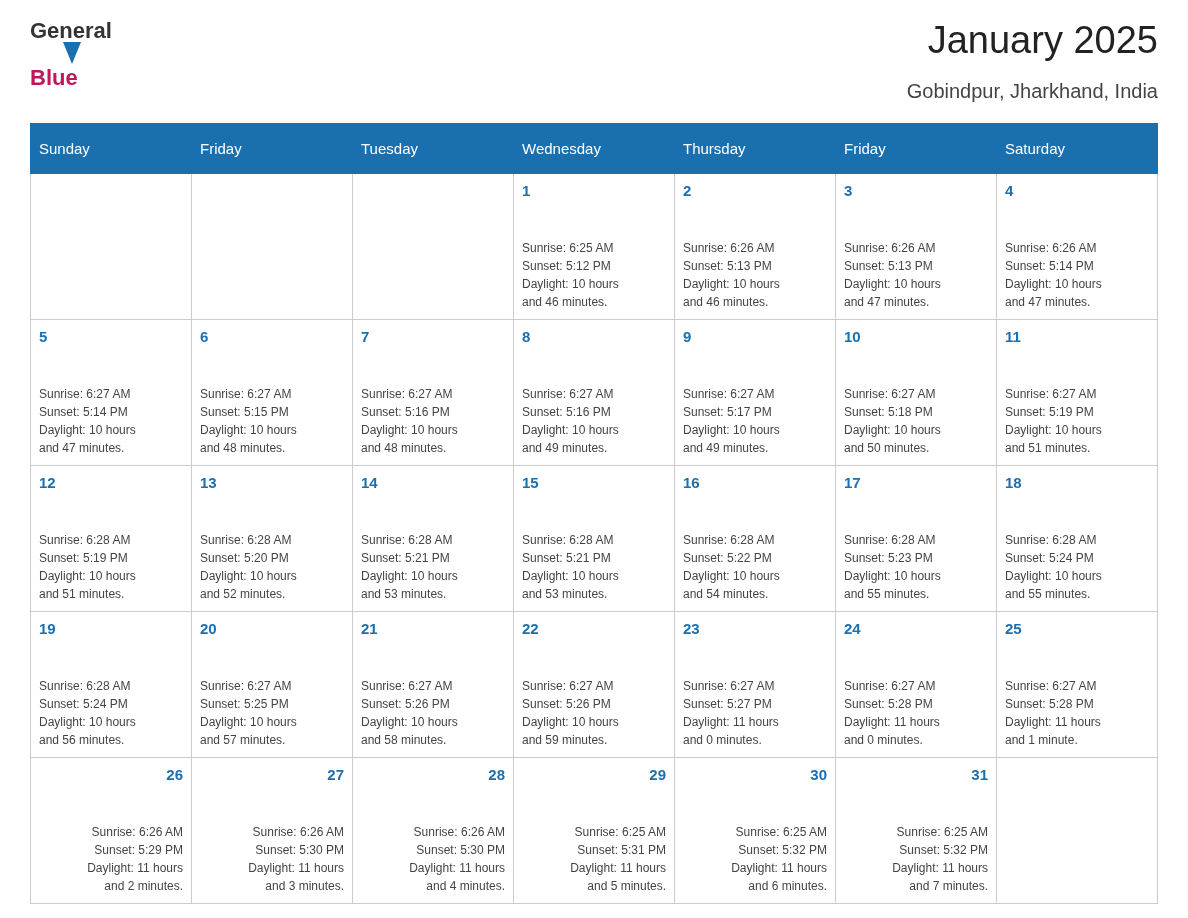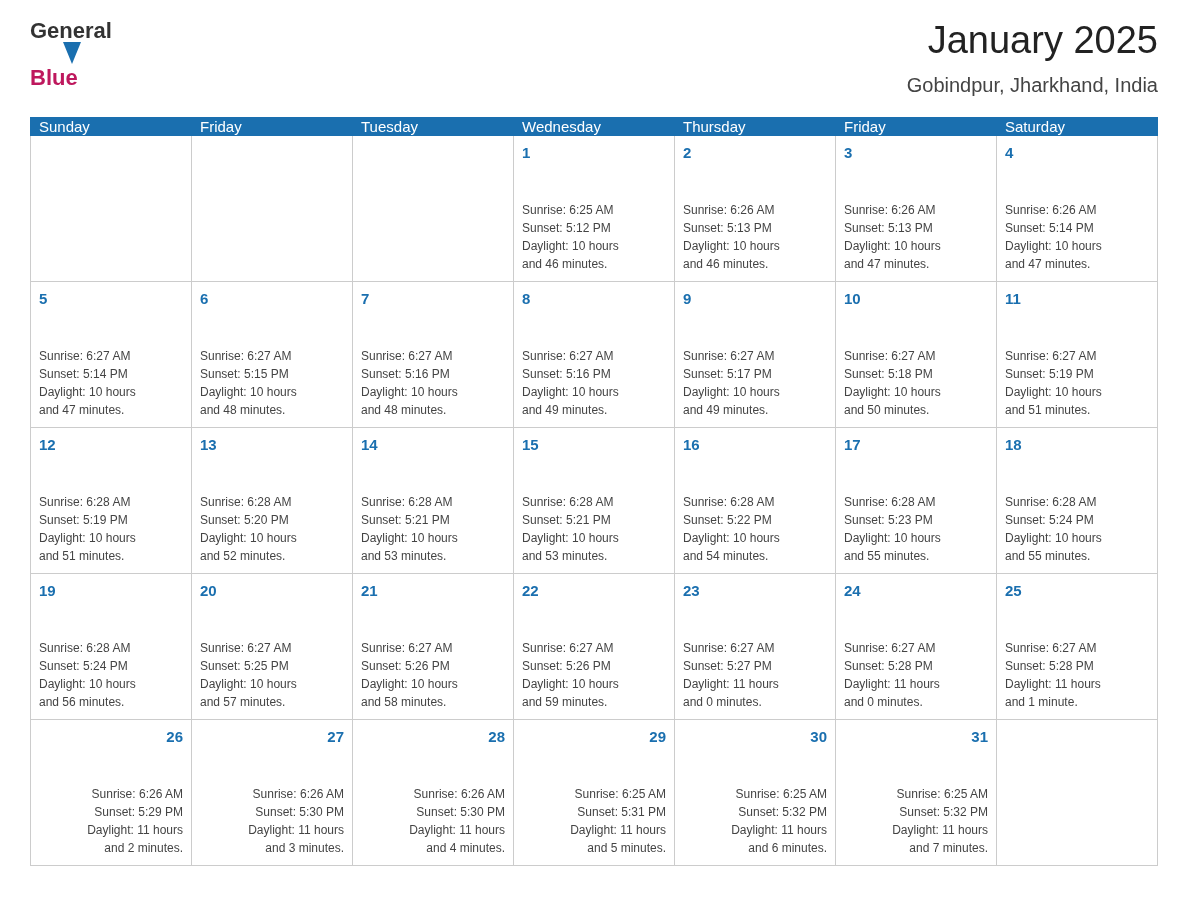--- a/index.html
+++ b/index.html
@@ -35,31 +35,31 @@
     }
     .calendar-title {
       font-size: 38px;
       font-weight: normal;
       color: #222;
       line-height: 1.1;
     }
     .calendar-subtitle {
       font-size: 20px;
       color: #444;
-      margin-top: 12px;
+      margin-top: 18px;
     }
     .calendar {
       width: 100%;
       border-collapse: collapse;
       table-layout: fixed;
     }
     .calendar th {
       background-color: #1a6faf;
       color: white;
-      padding: 0 8px;
+      padding: 16px 8px;
       text-align: left;
       font-size: 15px;
       font-weight: normal;
       border: 1px solid #1a6faf;
     }
     .calendar td {
       vertical-align: top;
       padding: 8px;
       border: 1px solid #ccc;
       height: 110px;

